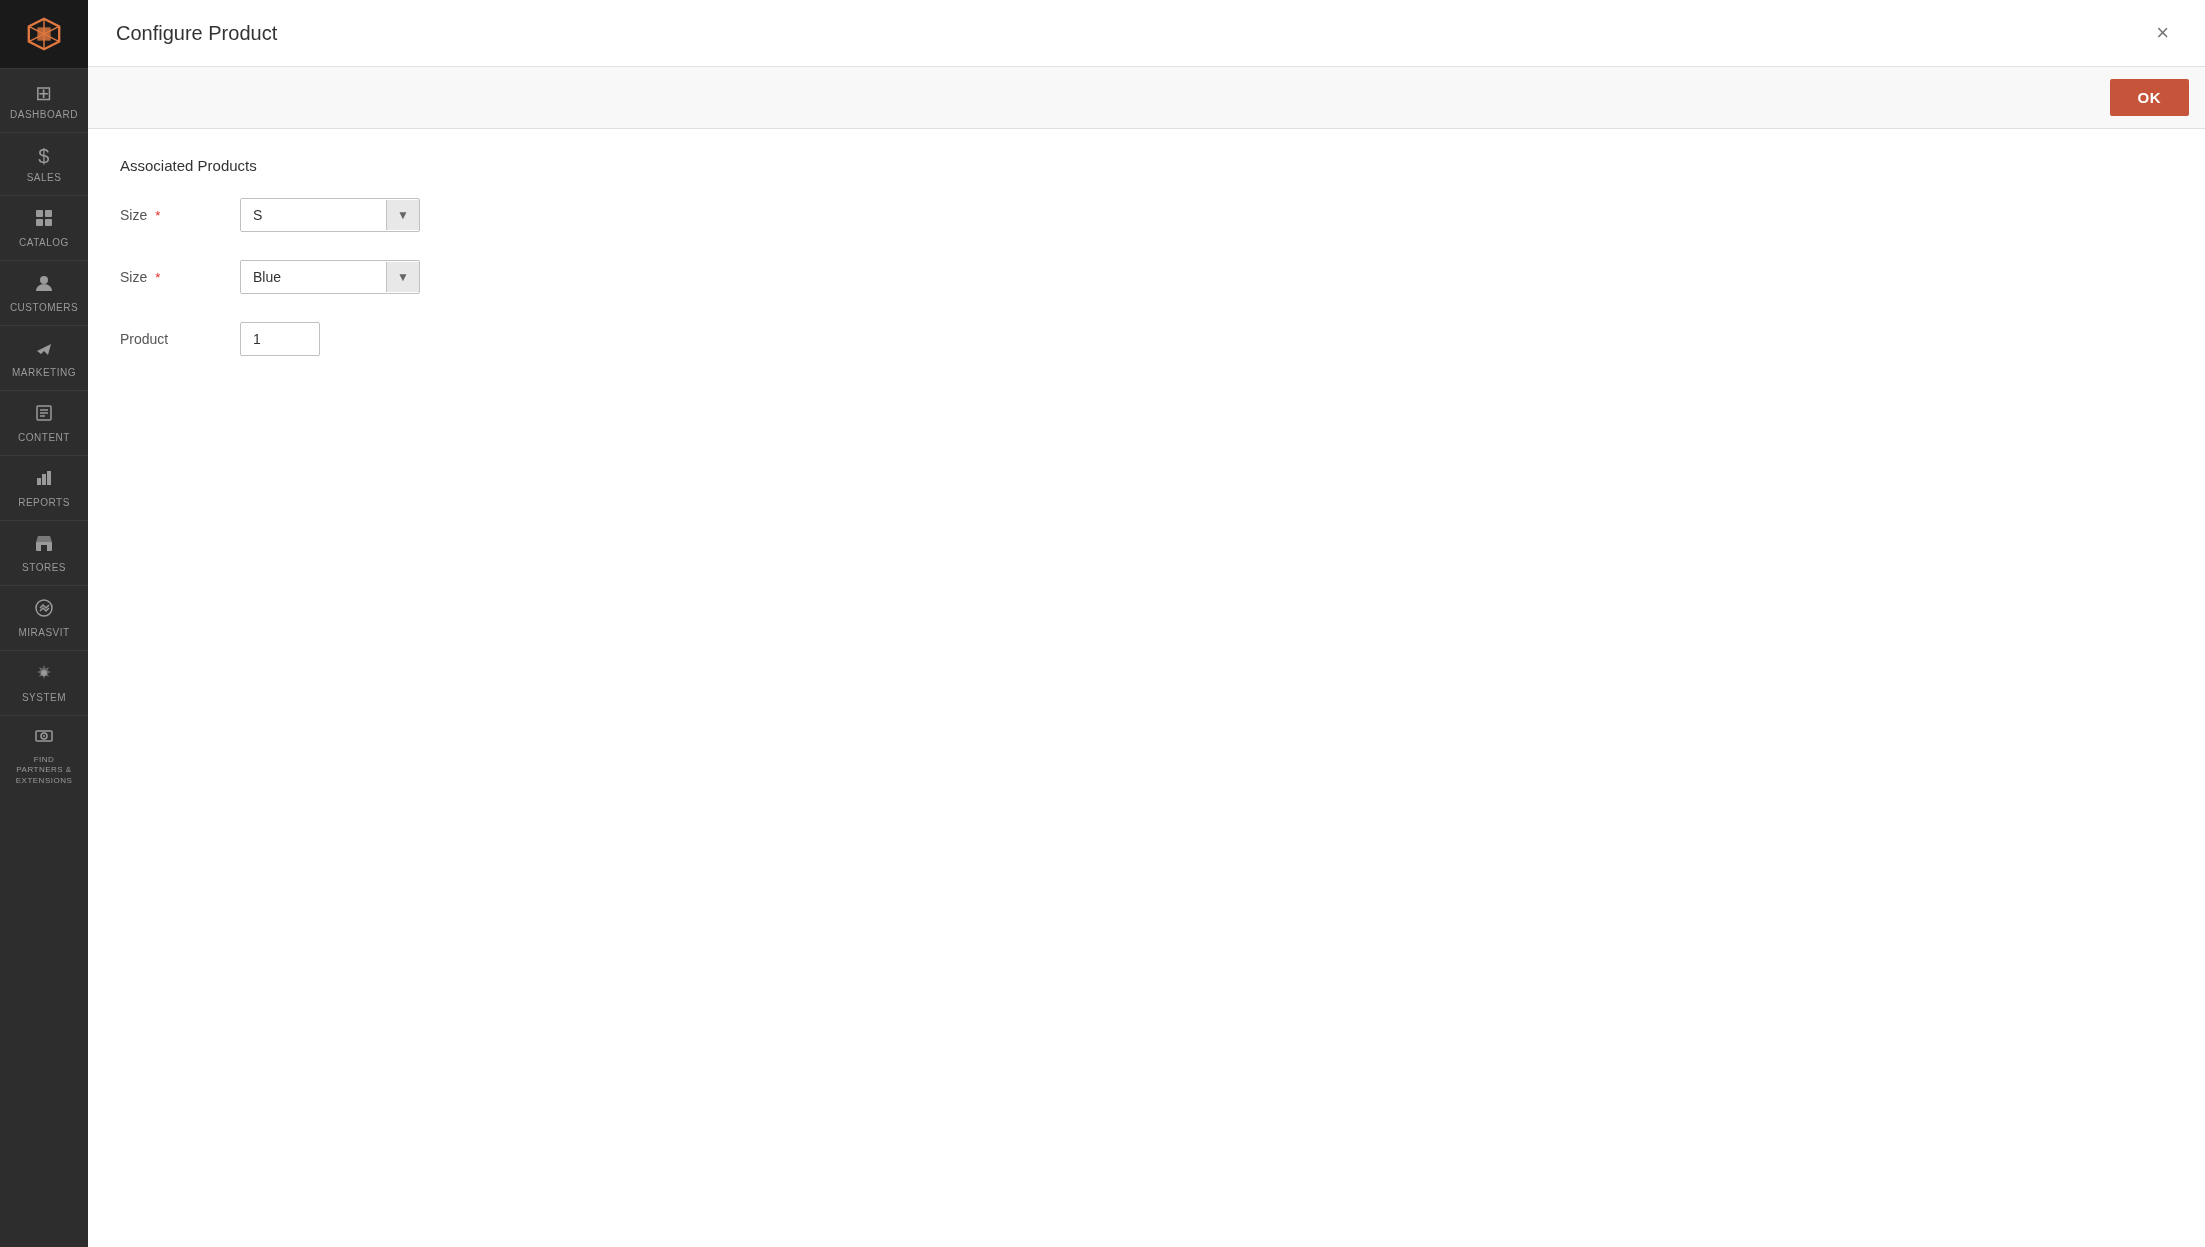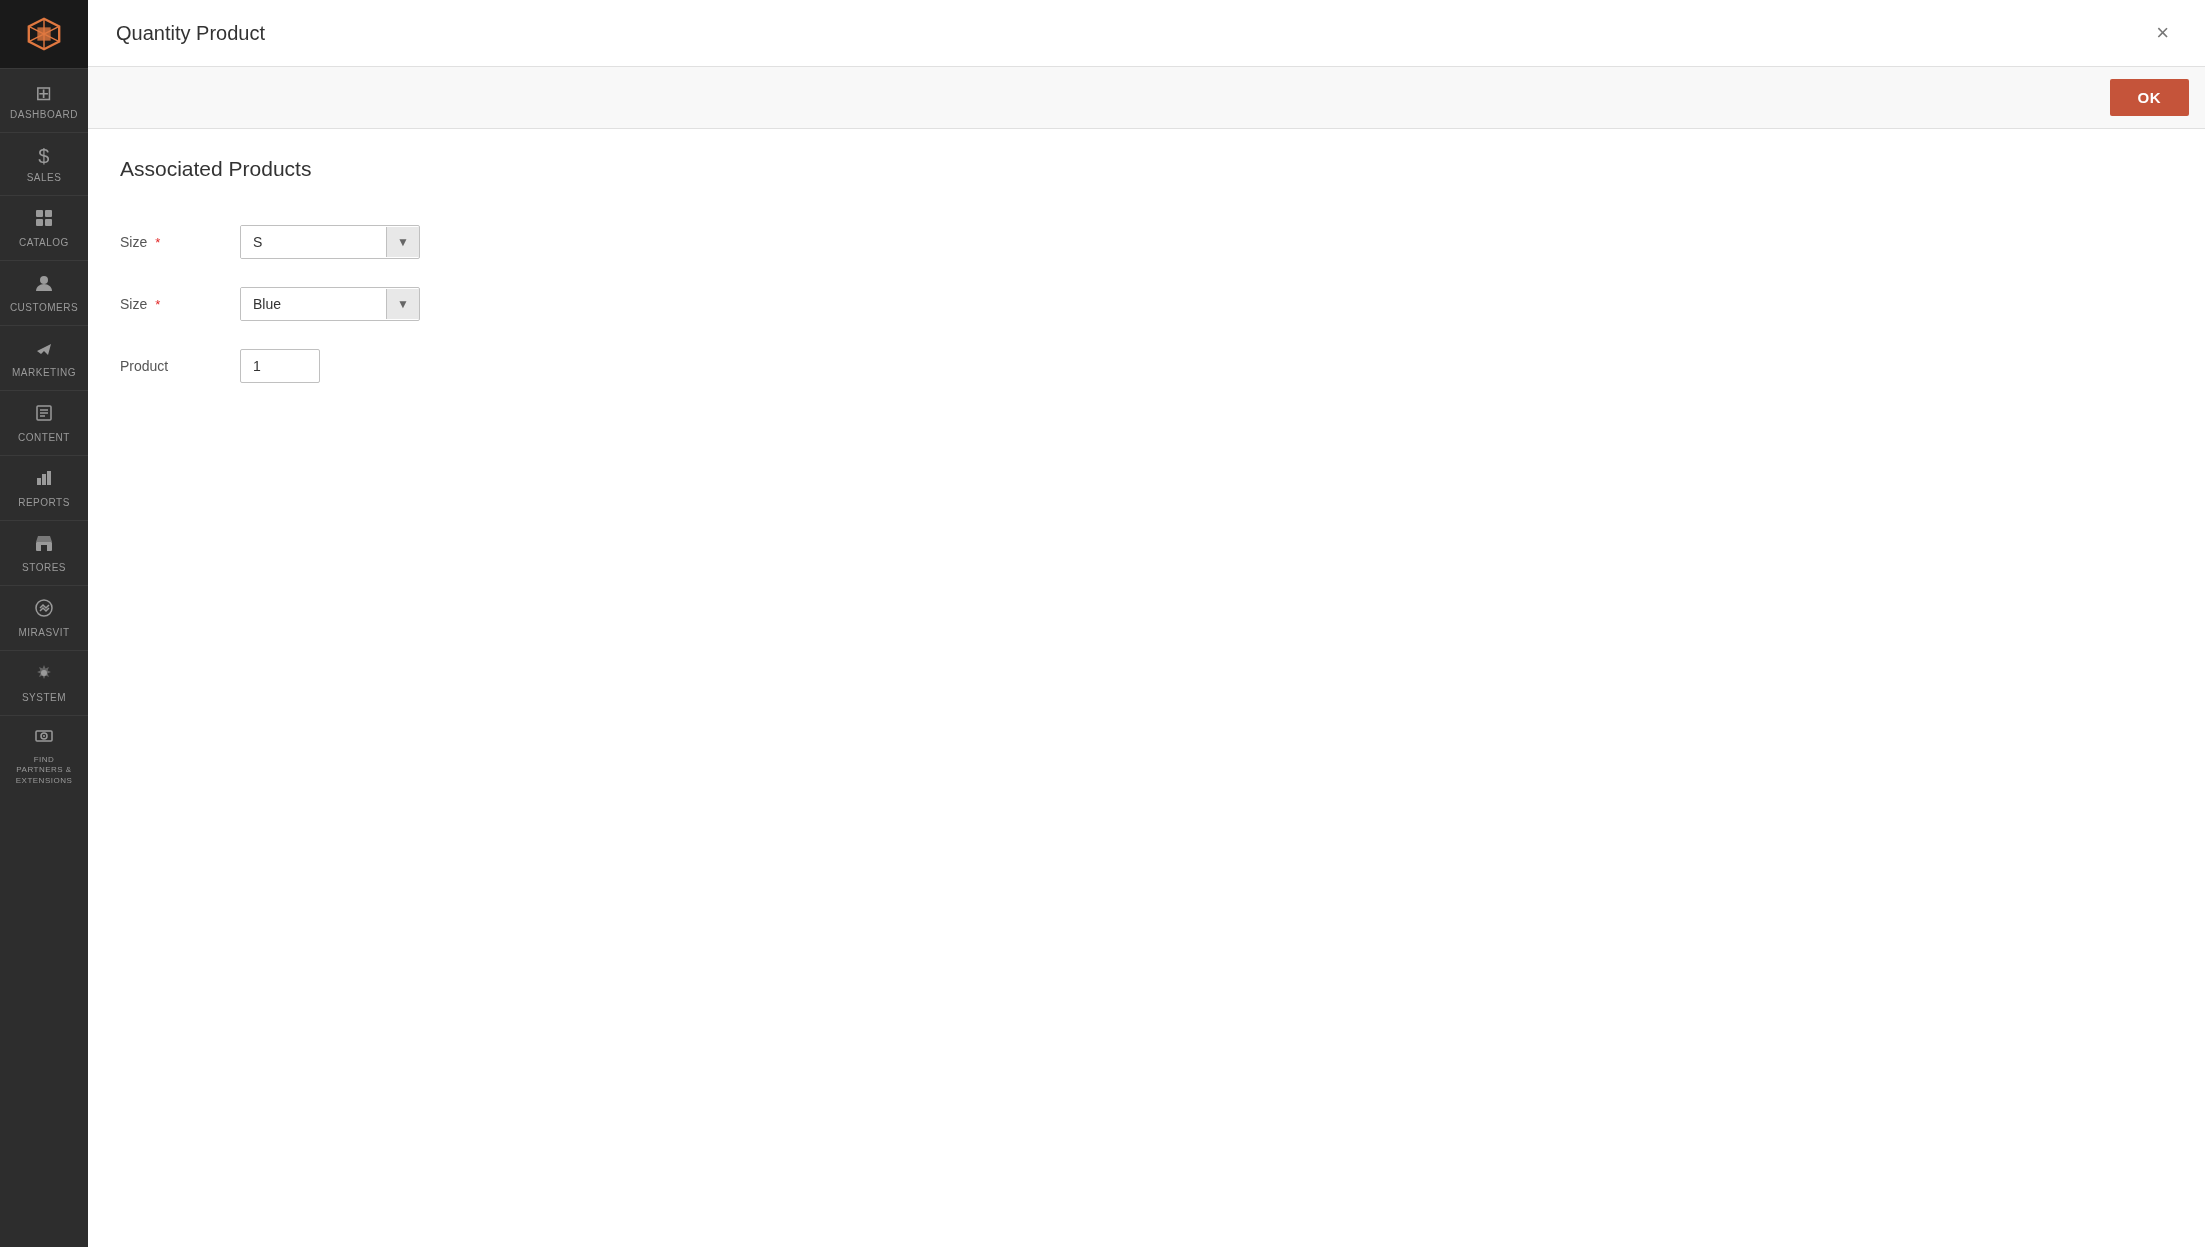--- a/index.html
+++ b/index.html
@@ -113,24 +113,24 @@
       letter-spacing: 0.5px;
     }
 
     
     .modal-body {
       flex: 1;
       padding: 28px 32px;
       overflow-y: auto;
     }
     .section-title {
-      font-size: 21px;
+      font-size: 15px;
       font-weight: 500;
       color: #333;
-      margin-bottom: 44px;
+      margin-bottom: 24px;
     }
 
     
     .form-row {
       display: flex;
       align-items: center;
       margin-bottom: 28px;
     }
     .form-label {
       width: 120px;
@@ -300,21 +300,21 @@
       </svg>
     </span>
     <span class="sidebar-item-label" style="font-size:8px; line-height:1.3;">FIND PARTNERS &amp; EXTENSIONS</span>
   </div>
 </div>
 
 <div class="main">
   <div class="modal">
 
     <div class="modal-header">
-      <h2 class="modal-title">Quantity Product</h2>
+      <h2 class="modal-title">Configure Product</h2>
       <button class="modal-close">×</button>
     </div>
 
     <div class="modal-toolbar">
       <button class="btn-ok">OK</button>
     </div>
 
     <div class="modal-body">
       <h3 class="section-title">Associated Products</h3>
 

